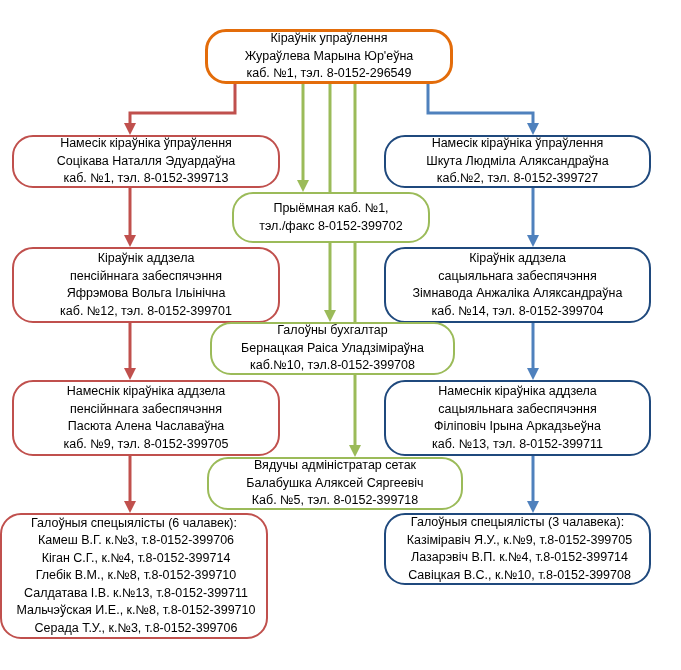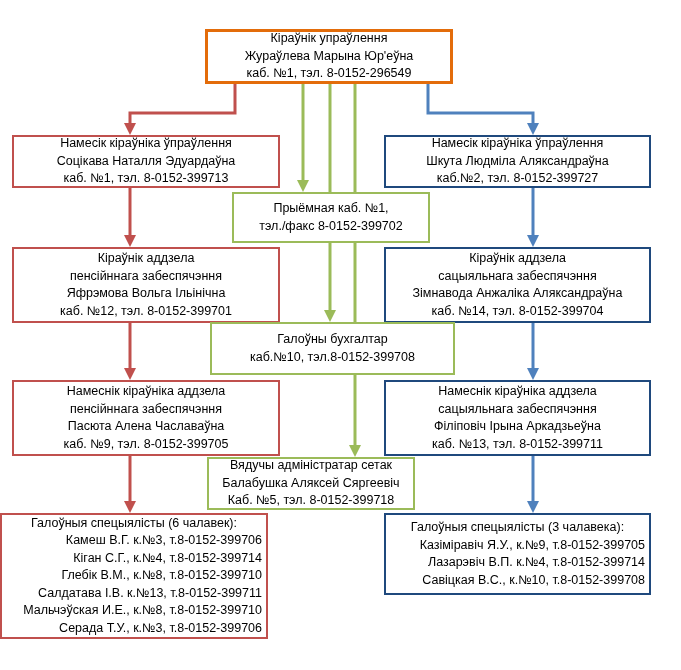--- a/index.html
+++ b/index.html
@@ -17,27 +17,28 @@
     z-index:2;
     background:#ffffff;
     display:flex;
     flex-direction:column;
     justify-content:center;
     text-align:center;
     font-size:12.5px;
     line-height:17.5px;
     box-sizing:border-box;
     padding:2px 4px;
+    border-radius:21px;
   }
   .box.orange{border:3px solid #E36C0A;}
   .box.red{border:2px solid #C0504D;}
   .box.navy{border:2px solid #1F497D;}
   .box.green{border:2px solid #9BBB59;}
   .box .line{white-space:nowrap;}
-  .box .item{text-align:right;padding-left:4px;white-space:nowrap;}
+  .box .item{text-align:center;padding-left:4px;white-space:nowrap;}
   .stroke-red{stroke:#C0504D;fill:none;stroke-width:3;}
   .stroke-blue{stroke:#4F81BD;fill:none;stroke-width:3;}
   .stroke-green{stroke:#9BBB59;fill:none;stroke-width:3;}
   .fill-red{fill:#C0504D;}
   .fill-blue{fill:#4F81BD;}
   .fill-green{fill:#9BBB59;}
 </style>
 </head>
 <body>
 
@@ -103,53 +104,54 @@
 
   <div class="box navy" style="left:384px;top:247px;width:267px;height:76px">
     <div class="line">Кіраўнік аддзела</div>
     <div class="line">сацыяльнага забеспячэння</div>
     <div class="line">Зімнавода Анжаліка Аляксандраўна</div>
     <div class="line">каб. №14, тэл. 8-0152-399704</div>
   </div>
 
   <div class="box green" style="left:210px;top:322px;width:245px;height:53px">
     <div class="line">Галоўны бухгалтар</div>
+    <div class="line">Бернацкая Раіса Уладзіміраўна</div>
     <div class="line">каб.№10, тэл.8-0152-399708</div>
   </div>
 
   <div class="box red" style="left:12px;top:380px;width:268px;height:76px">
     <div class="line">Намеснік кіраўніка аддзела</div>
     <div class="line">пенсійннага забеспячэння</div>
     <div class="line">Пасюта Алена Чаславаўна</div>
     <div class="line">каб. №9, тэл. 8-0152-399705</div>
   </div>
 
   <div class="box navy" style="left:384px;top:380px;width:267px;height:76px">
     <div class="line">Намеснік кіраўніка аддзела</div>
     <div class="line">сацыяльнага забеспячэння</div>
     <div class="line">Філіповіч Ірына Аркадзьеўна</div>
     <div class="line">каб. №13, тэл. 8-0152-399711</div>
   </div>
 
-  <div class="box green" style="left:207px;top:457px;width:208px;height:53px">
+  <div class="box green" style="left:207px;top:457px;width:256px;height:53px">
     <div class="line">Вядучы адміністратар сетак</div>
     <div class="line">Балабушка Аляксей Сяргеевіч</div>
     <div class="line">Каб. №5, тэл. 8-0152-399718</div>
   </div>
 
   <div class="box red" style="left:0;top:513px;width:268px;height:126px">
     <div class="line">Галоўныя спецыялісты (6 чалавек):</div>
     <div class="item">Камеш В.Г. к.№3, т.8-0152-399706</div>
     <div class="item">Кіган С.Г., к.№4, т.8-0152-399714</div>
     <div class="item">Глебік В.М., к.№8, т.8-0152-399710</div>
     <div class="item">Салдатава І.В. к.№13, т.8-0152-399711</div>
     <div class="item">Мальчэўская И.Е., к.№8, т.8-0152-399710</div>
     <div class="item">Серада Т.У., к.№3, т.8-0152-399706</div>
   </div>
 
-  <div class="box navy" style="left:384px;top:513px;width:267px;height:82px">
+  <div class="box navy" style="left:384px;top:513px;width:267px;height:72px">
     <div class="line">Галоўныя спецыялісты (3 чалавека):</div>
     <div class="item">Казіміравіч Я.У., к.№9, т.8-0152-399705</div>
     <div class="item">Лазарэвіч В.П. к.№4, т.8-0152-399714</div>
     <div class="item">Савіцкая В.С., к.№10, т.8-0152-399708</div>
   </div>
 
 </div>
 
 </body></html>

